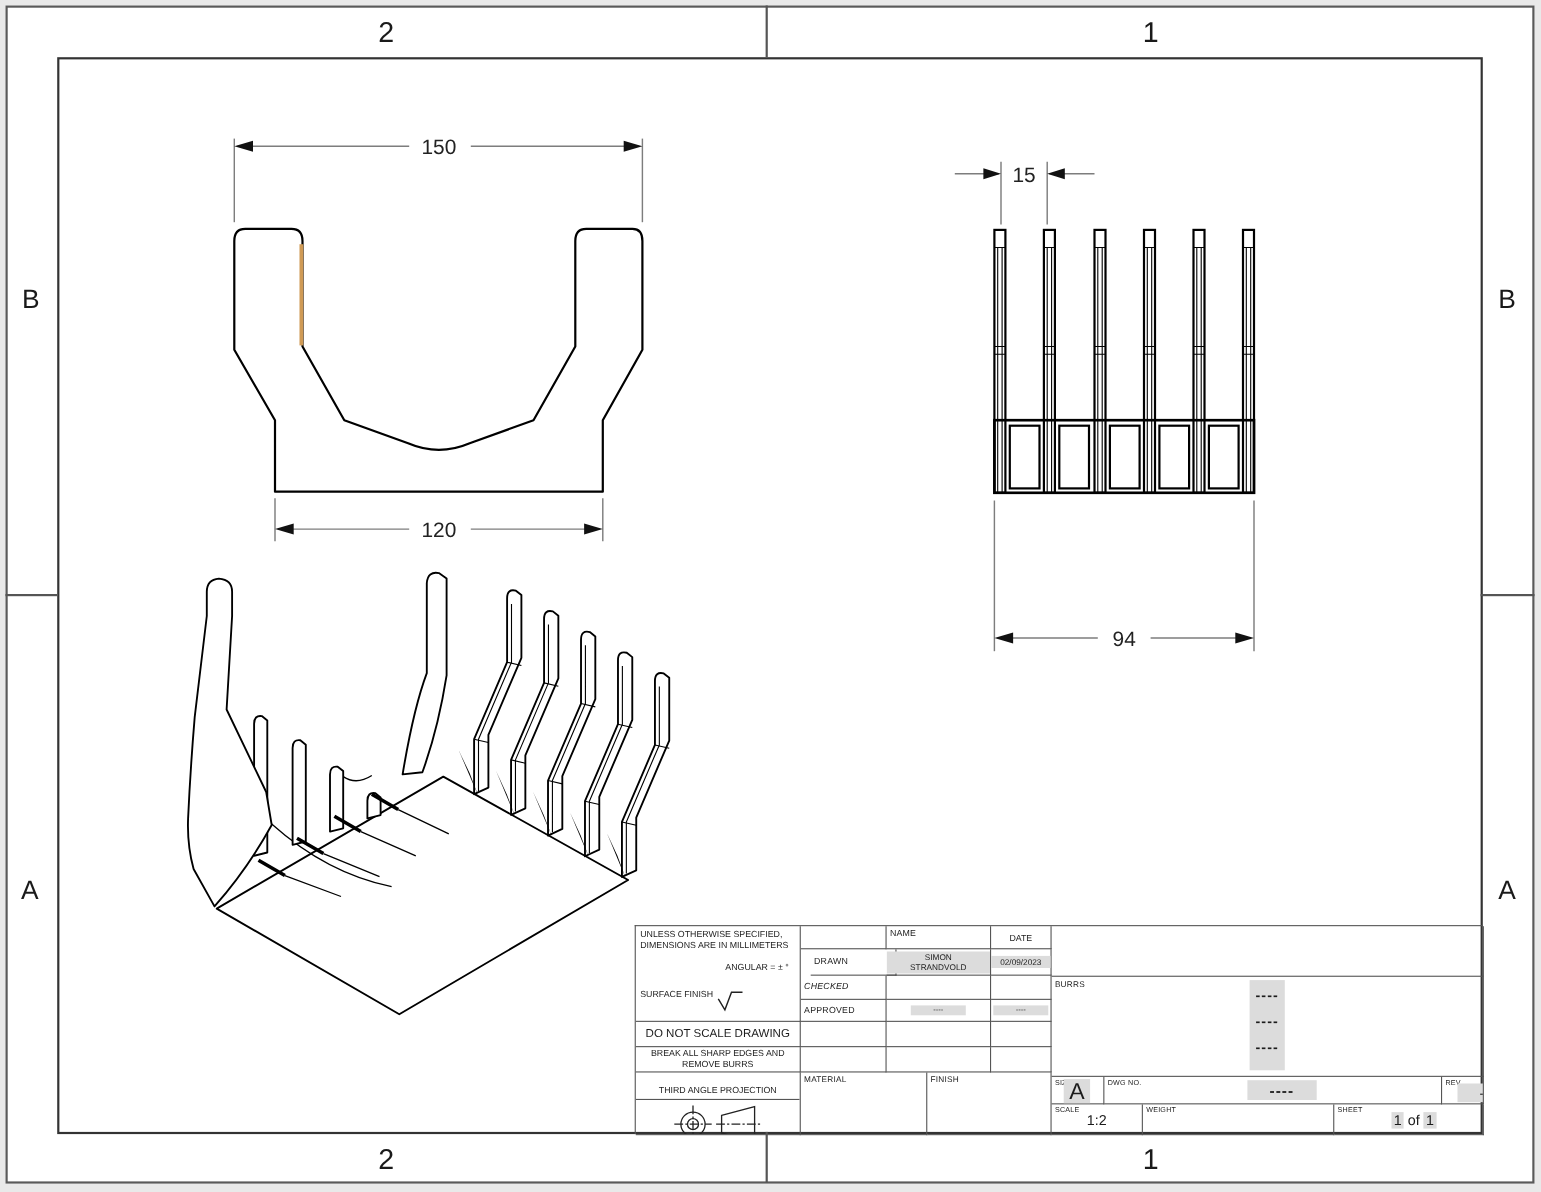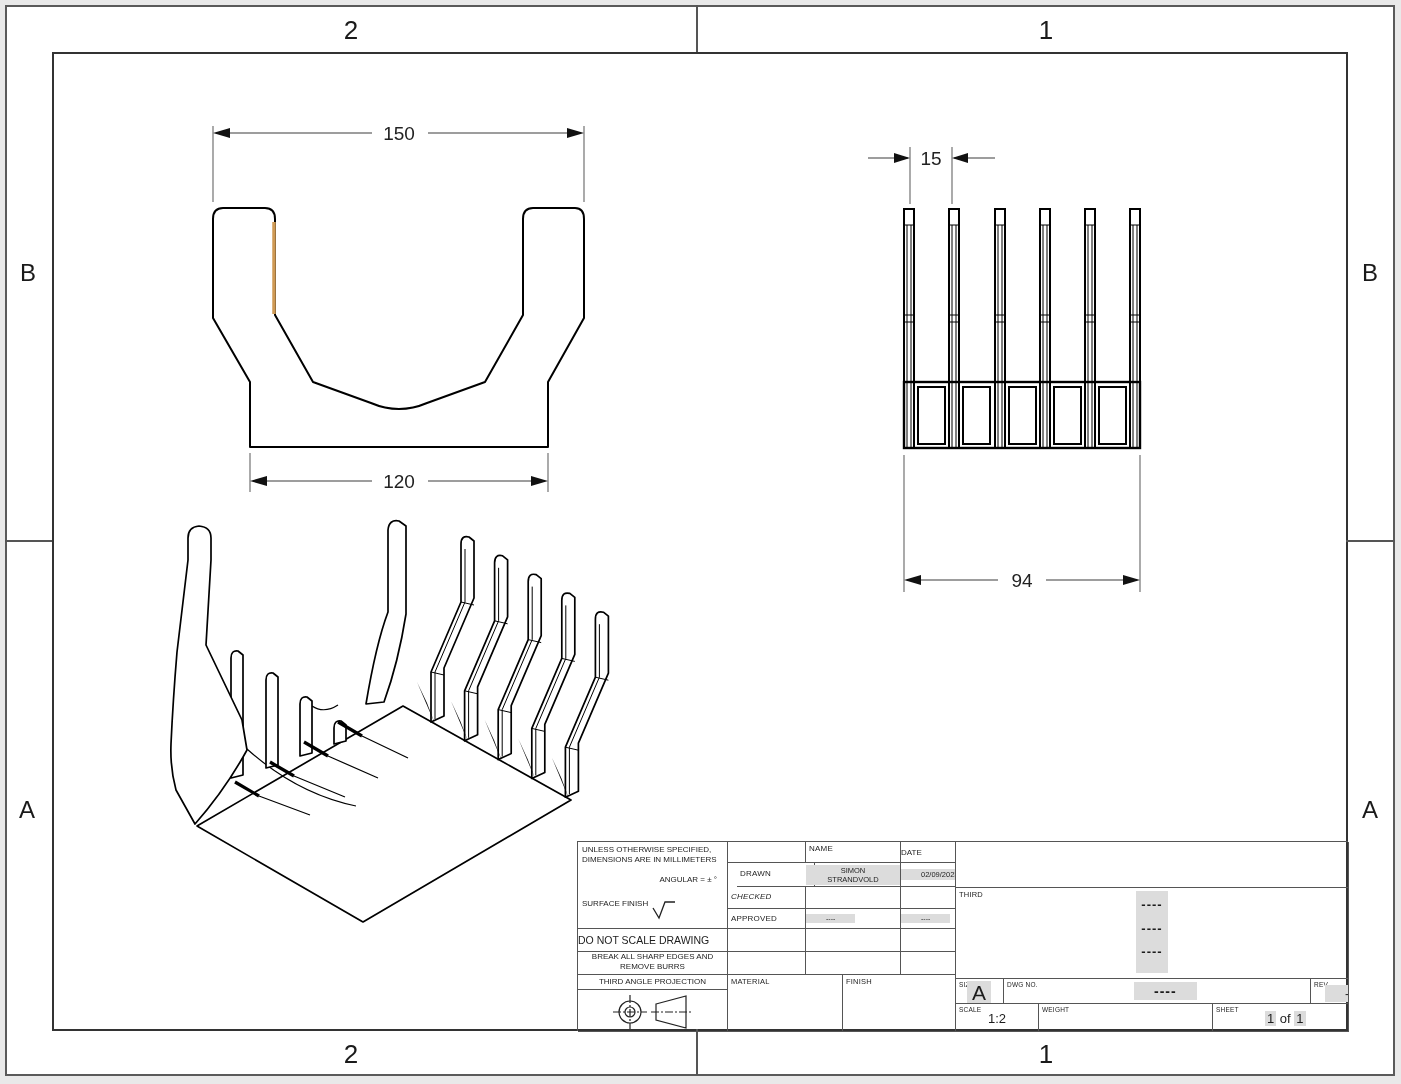--- a/index.html
+++ b/index.html
@@ -6,21 +6,21 @@
   #page{position:relative;width:1401px;height:1084px;background:#e9e9e9;overflow:hidden;}
   .sheet{position:absolute;left:5px;top:5px;width:1390px;height:1071px;background:#fff;border:2px solid #5a5a5a;box-sizing:border-box;}
   .frame{position:absolute;left:52px;top:52px;width:1296px;height:979px;border:2px solid #333;box-sizing:border-box;background:transparent;}
   .tick{position:absolute;background:#555;}
   .zone{position:absolute;color:#1a1a1a;font-size:26px;transform:translate(-50%,-50%);}
   svg{position:absolute;left:0;top:0;}
   
   .tb{position:absolute;left:577px;top:841px;width:771px;height:190px;border-left:1px solid #555;border-top:1px solid #555;box-sizing:border-box;font-size:8px;color:#1c1c1c;}
   .cell{position:absolute;border-right:1px solid #555;border-bottom:1px solid #555;box-sizing:border-box;overflow:hidden;}
   .lbl{position:absolute;left:3px;top:2px;font-size:7.5px;letter-spacing:.2px;white-space:nowrap;}
-  .ctr{display:flex;align-items:center;justify-content:flex-start;text-align:center;}
+  .ctr{display:flex;align-items:center;justify-content:center;text-align:center;}
   .hl{background:#dcdcdc;padding:1px 20px;}
   .dash{font-weight:bold;letter-spacing:1px;}
   .notes{font-size:8px;line-height:1.3;padding:3px 4px;}
   .bigA{font-size:21px;}
 </style>
 </head>
 <body>
 
 <div id="page">
   <div class="sheet"></div>
@@ -174,21 +174,21 @@
       </div>
     </div>
     <div class="cell ctr" style="left:0;top:87px;width:150px;height:23px;font-size:10.5px;">
       <span>DO NOT SCALE DRAWING</span>
     </div>
     <div class="cell ctr" style="left:0;top:110px;width:150px;height:23px;line-height:1.2;flex-direction:column;">
       <span>BREAK ALL SHARP EDGES AND</span>
       <span>REMOVE BURRS</span>
     </div>
     <div class="cell" style="left:0;top:133px;width:150px;height:57px;">
-      <div style="text-align:center;margin-top:2px;">THIRD ANGLE PROJECTION</div>
+      <div style="text-align:center;margin-top:12px;">THIRD ANGLE PROJECTION</div>
       <div style="border-top:1px solid #555;margin-top:3px;height:44px;display:flex;align-items:center;justify-content:center;">
         <svg width="130" height="42" viewBox="0 0 130 42" style="position:static;">
           <g stroke="#222" stroke-width="1.2" fill="none">
             <circle cx="42" cy="21" r="11"></circle>
               <circle cx="42" cy="21" r="5"></circle>
             <line x1="25" y1="21" x2="59" y2="21" stroke-dasharray="8 2 2 2"></line>
             <line x1="42" y1="4" x2="42" y2="38" stroke-dasharray="8 2 2 2"></line>
             <path d="M68,13 L98,5 L98,37 L68,29 Z"></path>
             <line x1="63" y1="21" x2="103" y2="21" stroke-dasharray="8 2 2 2"></line>
           </g>
@@ -240,21 +240,21 @@
     <div class="cell" style="left:150px;top:133px;width:115px;height:57px;">
       <span class="lbl">MATERIAL</span>
     </div>
     <div class="cell" style="left:265px;top:133px;width:113px;height:57px;">
       <span class="lbl">FINISH</span>
     </div>
 
     <div class="cell" style="left:378px;top:0;width:393px;height:46px;"></div>
 
     <div class="cell" style="left:378px;top:46px;width:393px;height:91px;">
-      <span class="lbl">THIRD</span>
+      <span class="lbl">BURRS</span>
       <div style="position:absolute;left:180px;top:3px;width:32px;height:82px;background:#dcdcdc;"></div>
       <div class="dash" style="position:absolute;left:180px;top:9px;width:32px;text-align:center;font-size:13px;">----</div>
       <div class="dash" style="position:absolute;left:180px;top:33px;width:32px;text-align:center;font-size:13px;">----</div>
       <div class="dash" style="position:absolute;left:180px;top:56px;width:32px;text-align:center;font-size:13px;">----</div>
     </div>
 
     <div class="cell" style="left:378px;top:137px;width:48px;height:25px;">
       <span class="lbl" style="font-size:6.5px;">SIZE</span>
       <span class="hl bigA" style="position:absolute;left:11px;top:2px;padding:0 5px;">A</span>
     </div>

